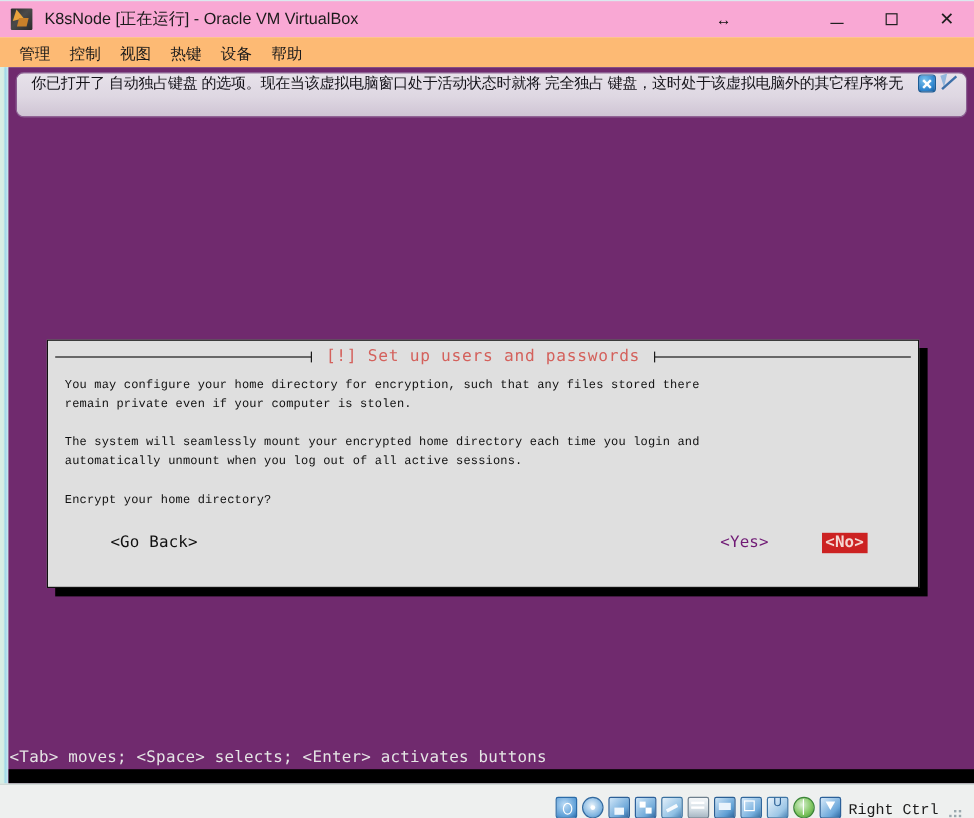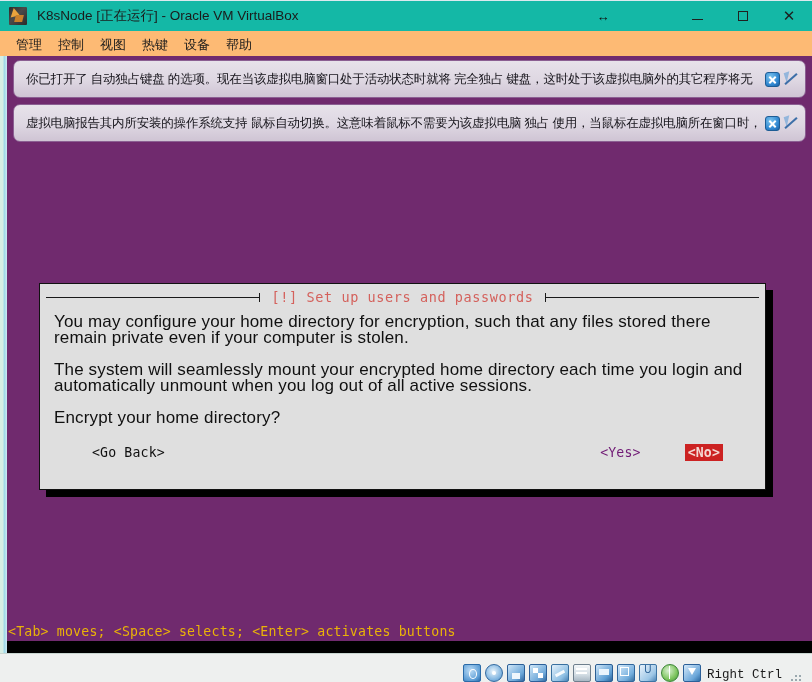--- a/index.html
+++ b/index.html
@@ -21,21 +21,21 @@
     height: 682px;
     background: #ffffff;
     box-sizing: border-box;
   }
 
   
   .titlebar {
     position: absolute;
     left: 0; top: 0;
     width: 812px; height: 31px;
-    background: #14b8a6;
+    background: #f9a8d4;
     border-top: 1px solid #dbe9ef;
     box-sizing: border-box;
     display: flex;
     align-items: center;
   }
   .vb-icon {
     width: 18px; height: 18px;
     margin-left: 9px;
     position: relative;
     background: linear-gradient(135deg,#2c2c2c 0%,#4a4a4a 45%,#2a2a2a 100%);
@@ -143,21 +143,21 @@
   .notif {
     position: absolute;
     left: 6px;
     width: 793px;
     height: 38px;
     background: linear-gradient(to bottom,#e7e2ea 0%,#ded7e2 55%,#cfc4d4 100%);
     border: 1px solid #8b5f92;
     border-radius: 7px;
     box-sizing: border-box;
     display: flex;
-    align-items: center;
+    align-items: flex-start;
     padding: 0 4px 0 12px;
     overflow: hidden;
   }
   .notif-1 { top: 4px; }
   .notif-2 { top: 48px; }
   .notif-text {
     flex: 1;
     font-size: 12.5px;
     color: #15131a;
     white-space: nowrap;
@@ -252,27 +252,27 @@
     white-space: nowrap;
     letter-spacing: 0.6px;
     font-family: "DejaVu Sans Mono", monospace;
   }
   .dlg-body {
     position: absolute;
     left: 14px; top: 30px;
     right: 12px;
   }
   .dlg-para {
-    font-size: 17px;
+    font-size: 10px;
     color: #101010;
     line-height: 16px;
     white-space: pre-wrap;
     margin: 0 0 16px 0;
     letter-spacing: 0.15px;
-    font-family: Liberation Sans, sans-serif;
+    font-family: Liberation Mono, monospace;
   }
   .dlg-para:last-child { margin-bottom: 4px; }
   .dlg-buttons {
     position: absolute;
     left: 14px; right: 14px;
     top: 160px;
     display: flex;
     align-items: center;
     font-size: 13.2px;
     letter-spacing: 0.15px;
@@ -289,21 +289,21 @@
     font-weight: bold;
   }
 
   
   .vm-hint {
     position: absolute;
     left: 0; bottom: 14px;
     width: 100%;
     font-family: "DejaVu Sans Mono", "Liberation Mono", monospace;
     font-size: 13.2px;
-    color: #eab308;
+    color: #e5e5e5;
     padding-left: 1px;
     letter-spacing: 0.2px;
     white-space: nowrap;
   }
   .vm-blackstrip {
     position: absolute;
     left: 0; bottom: 0;
     width: 100%; height: 12px;
     background: #000000;
   }
@@ -400,27 +400,20 @@
     <div class="vm-frame-inner">
 
       <div class="notif notif-1">
         <div class="notif-text">你已打开了 自动独占键盘 的选项。现在当该虚拟电脑窗口处于活动状态时就将 完全独占 键盘，这时处于该虚拟电脑外的其它程序将无</div>
         <div class="notif-icons">
           <div class="ico-close-circle"></div>
           <div class="ico-cursor-slash"></div>
         </div>
       </div>
 
-      <div class="notif notif-2">
-        <div class="notif-text">虚拟电脑报告其内所安装的操作系统支持 鼠标自动切换。这意味着鼠标不需要为该虚拟电脑 独占 使用，当鼠标在虚拟电脑所在窗口时，</div>
-        <div class="notif-icons">
-          <div class="ico-close-circle"></div>
-          <div class="ico-cursor-slash"></div>
-        </div>
-      </div>
 
       <div class="dlg-shadow"></div>
       <div class="dialog">
 
         <div class="dlg-titlerow">
           <div class="dlg-rule left"></div>
           <div class="dlg-title">[!] Set up users and passwords</div>
           <div class="dlg-rule right"></div>
         </div>
 

